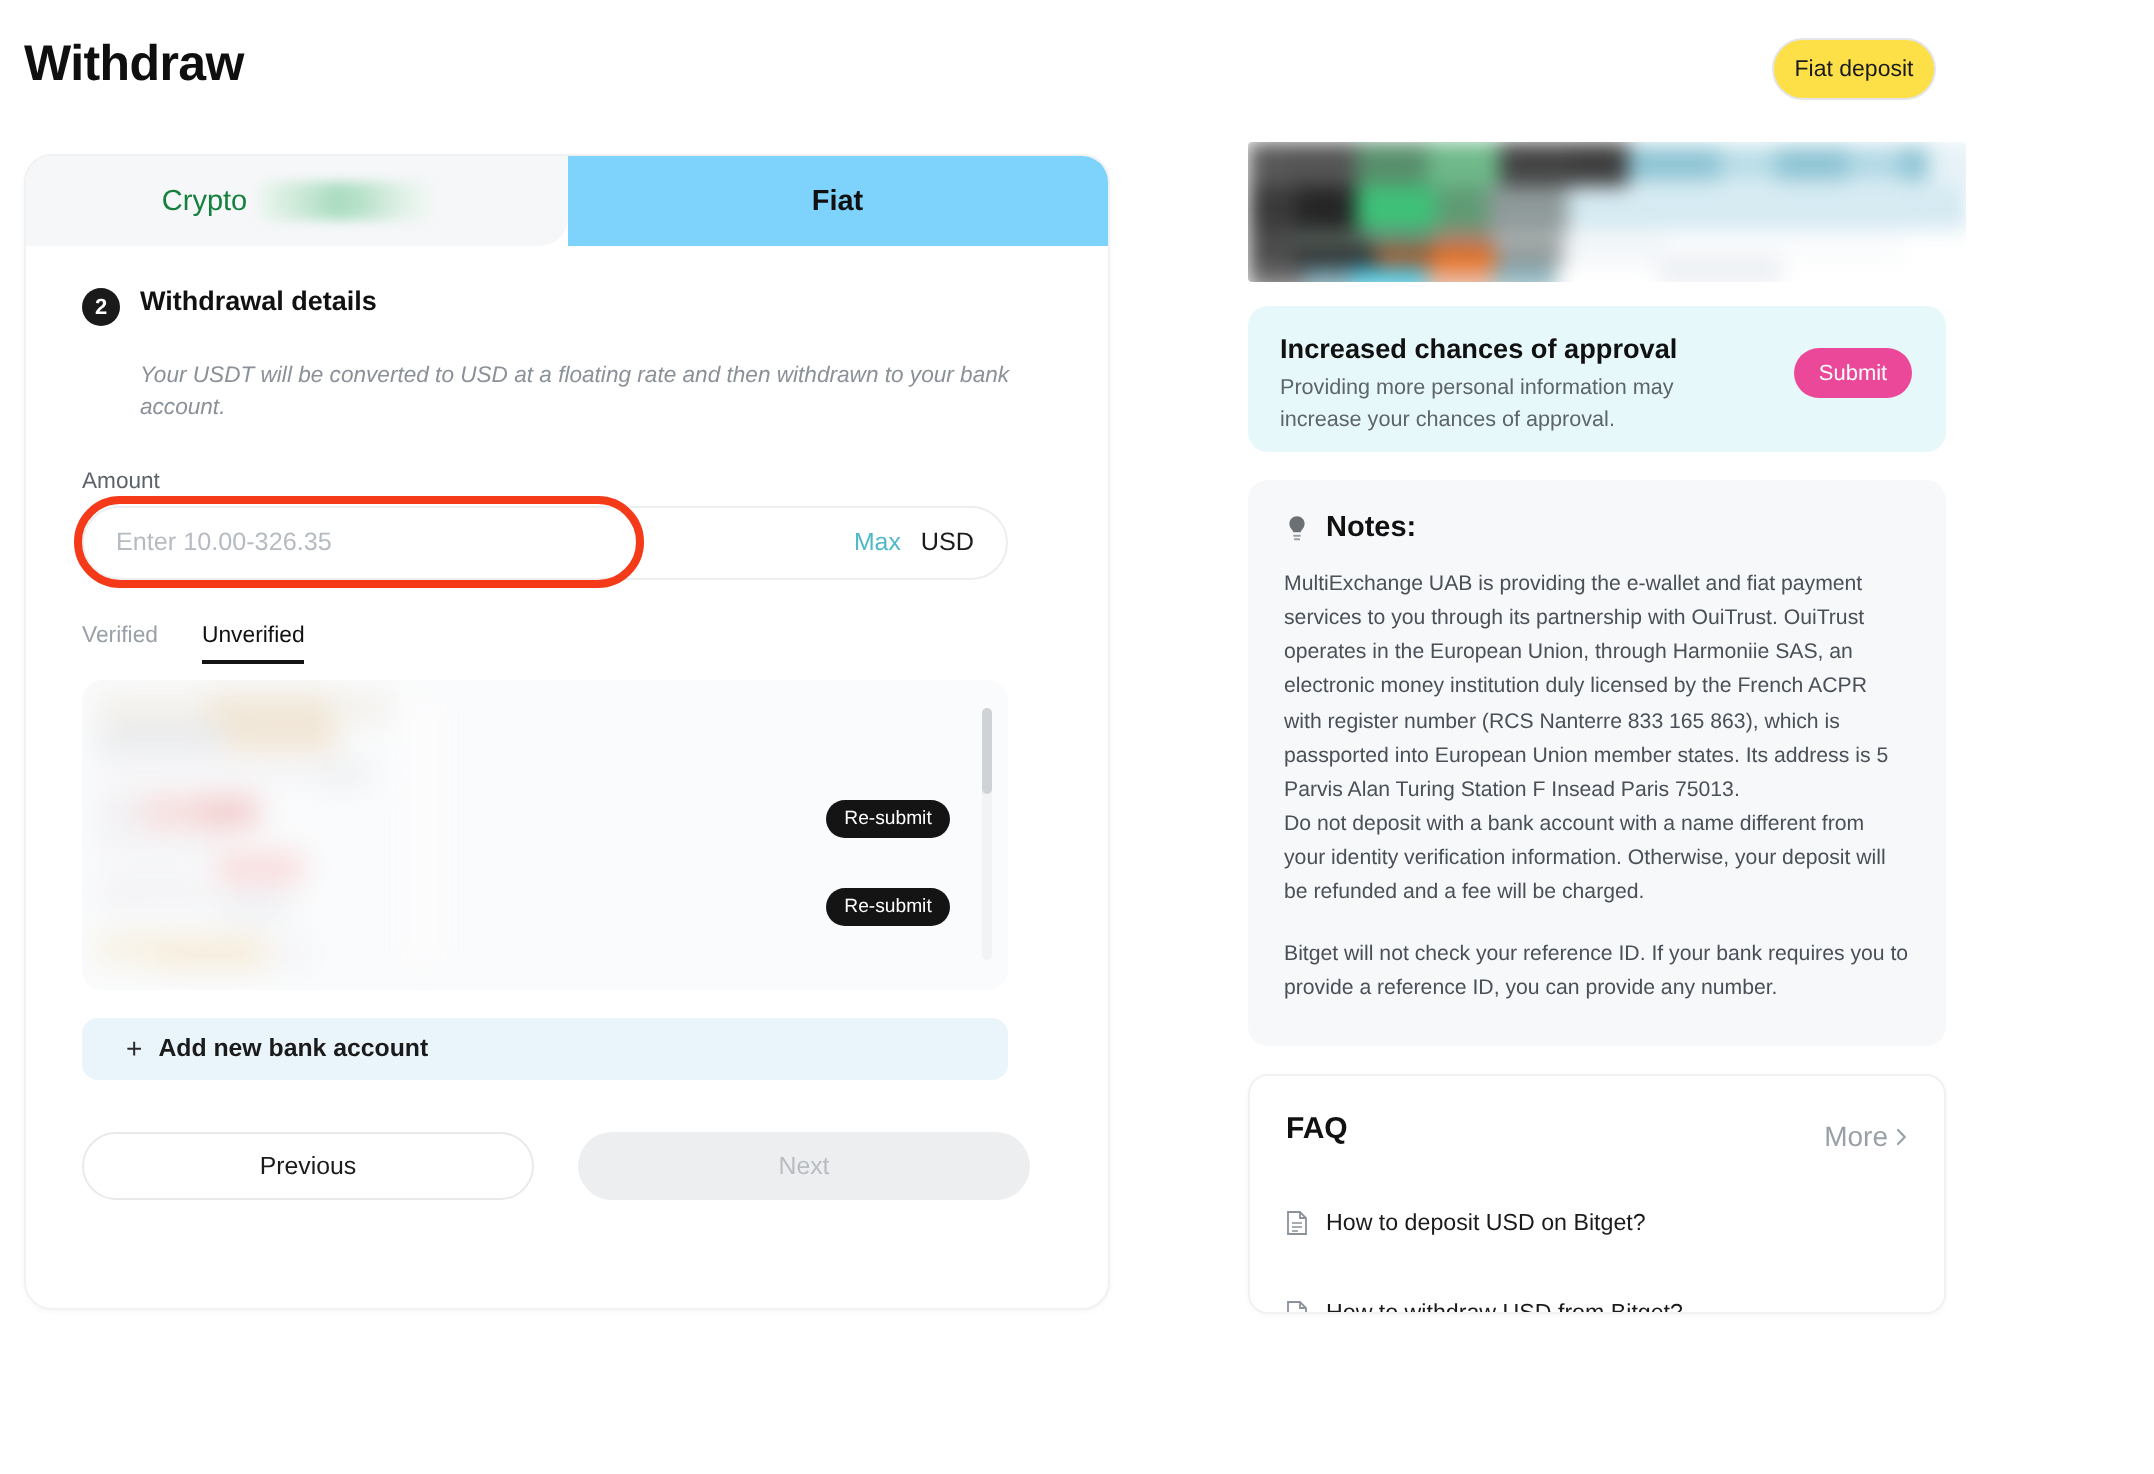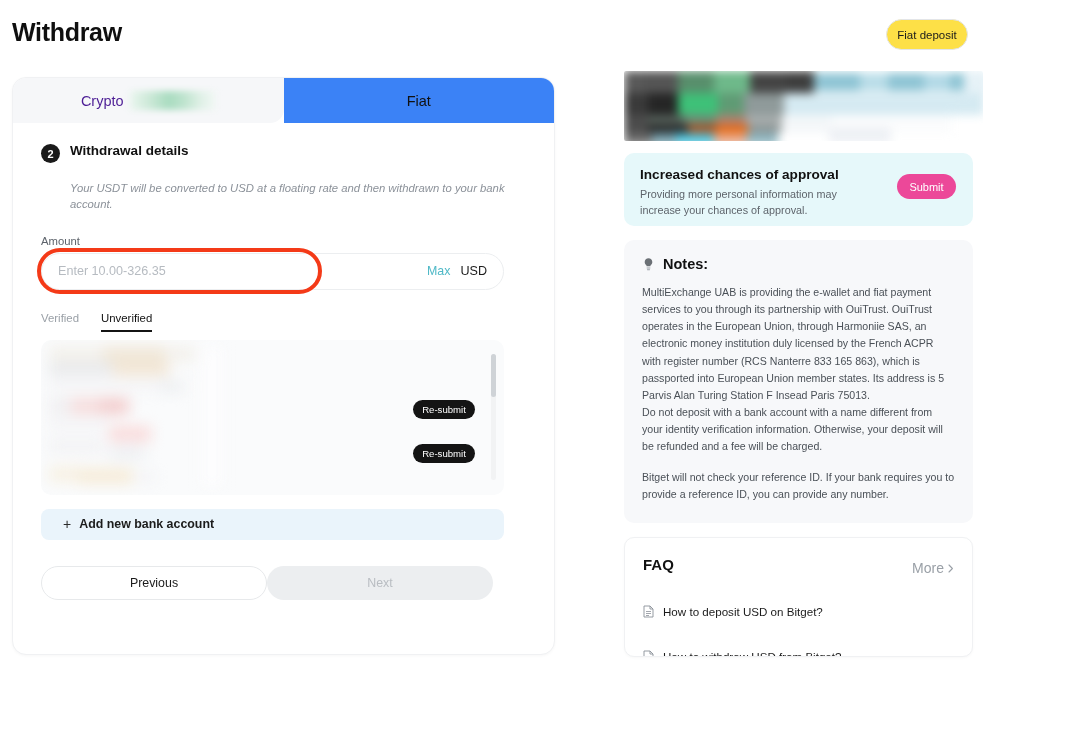--- a/index.html
+++ b/index.html
@@ -37,28 +37,28 @@
     border-radius: 14px;
     box-shadow: 0 1px 3px rgba(20,20,20,0.035);
     overflow: hidden;
   }
   .tabs-row {
     position: relative; height: 45px;
     display: flex;
   }
   .tab {
     flex: 1; display: flex; align-items: center; justify-content: center;
-    font-size: 14.5px; color: #4c1d95; cursor: pointer;
+    font-size: 14.5px; color: #15803d; cursor: pointer;
     position: relative;
   }
   .tab.inactive {
     background: #f6f7f9;
     border-bottom-right-radius: 14px;
   }
-  .tab.active { font-weight: normal; color: #111; background: #3b82f6; }
+  .tab.active { font-weight: bold; color: #111; background: #7dd3fc; }
   .crypto-wrap { display: flex; align-items: center; gap: 6px; }
   .blur-chip {
     width: 86px; height: 19px;
     background: linear-gradient(90deg,#eaf6ef 0%, #cde9d8 22%, #a9dcc0 45%, #bde3cd 62%, #dff0e6 82%, #f2f8f5 100%);
     filter: blur(3px); border-radius: 2px;
   }
 
   .card-body { padding: 0 28px; position: relative; }
 
   .step-row { display: flex; align-items: flex-start; gap: 10px; margin-top: 20px; }
@@ -145,21 +145,21 @@
 
   .add-bank-btn {
     margin-top: 14px; width: 463px; height: 31px;
     background: #eaf4fb; border-radius: 8px;
     display: flex; align-items: center; gap: 8px;
     padding-left: 22px; cursor: pointer;
   }
   .plus-icon { font-size: 14px; color: #2a2a2a; line-height: 1; }
   .add-bank-label { font-size: 12.4px; font-weight: bold; color: #1b1b1b; }
 
-  .nav-row { margin-top: 26px; display: flex; }
+  .nav-row { margin-top: 26px; display: flex; gap: 22px; }
   .btn-prev {
     width: 226px; height: 34px; border-radius: 18px;
     border: 1px solid #e7e9eb; background: #fff; color: #1b1b1b;
     font-size: 12.4px; font-family: "Liberation Sans", sans-serif;
     display: flex; align-items: center; justify-content: center; cursor: pointer;
   }
   .btn-next {
     width: 226px; height: 34px; border-radius: 18px;
     border: none; background: #eceef0; color: #b9bdc2;
     font-size: 12.4px; font-family: "Liberation Sans", sans-serif;

